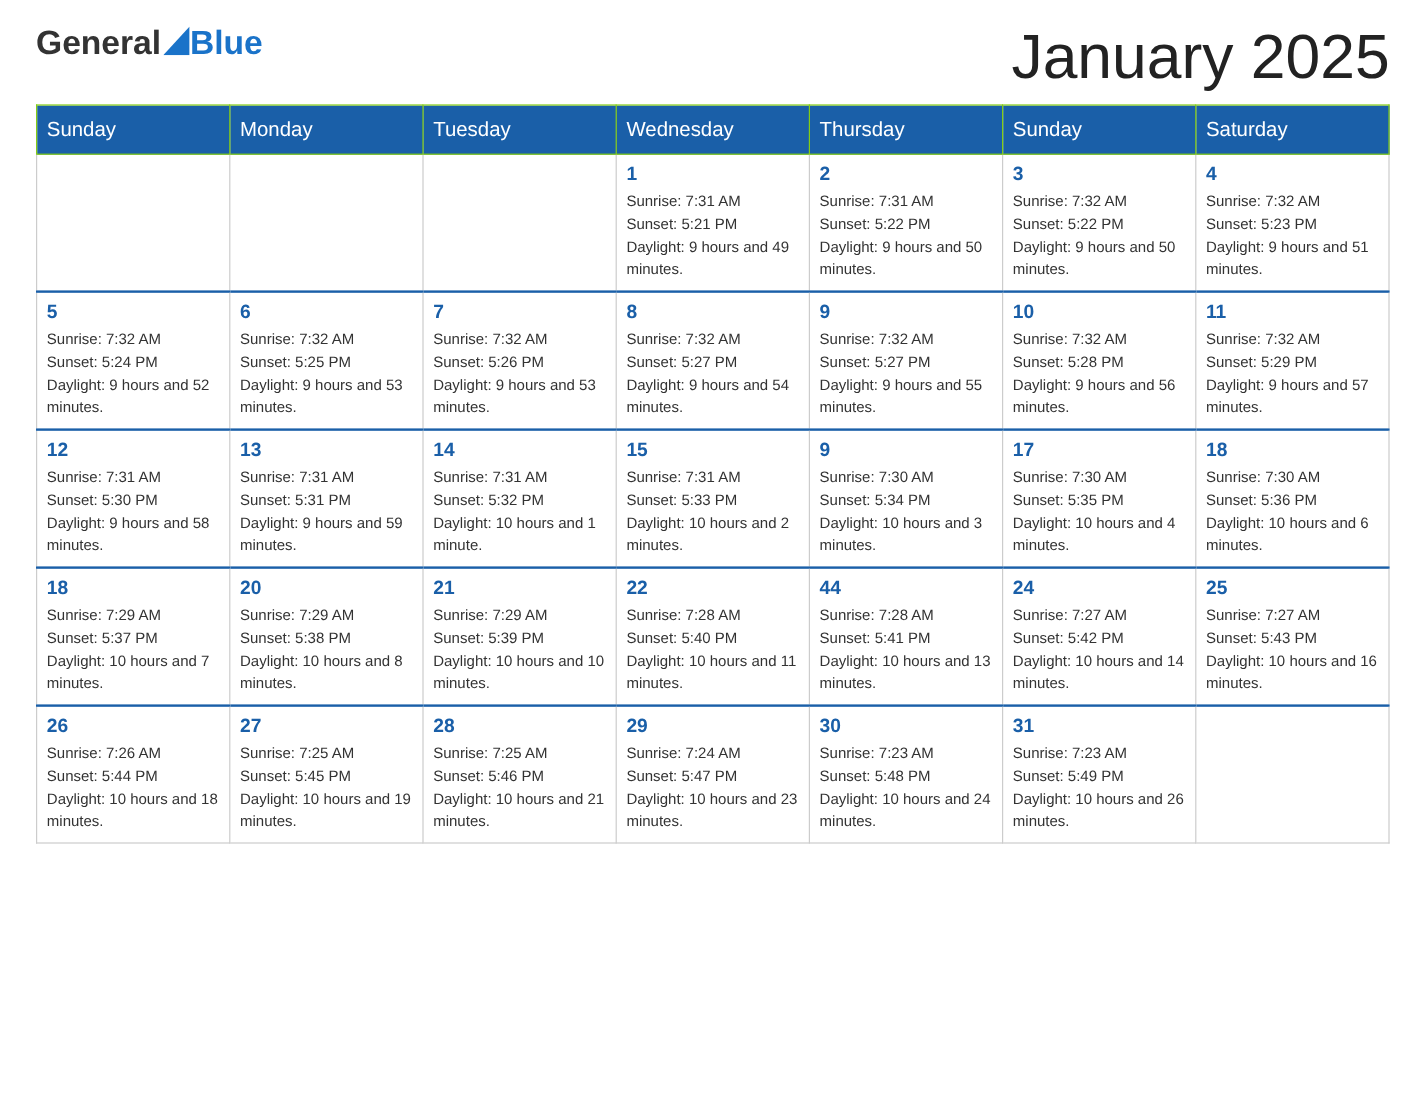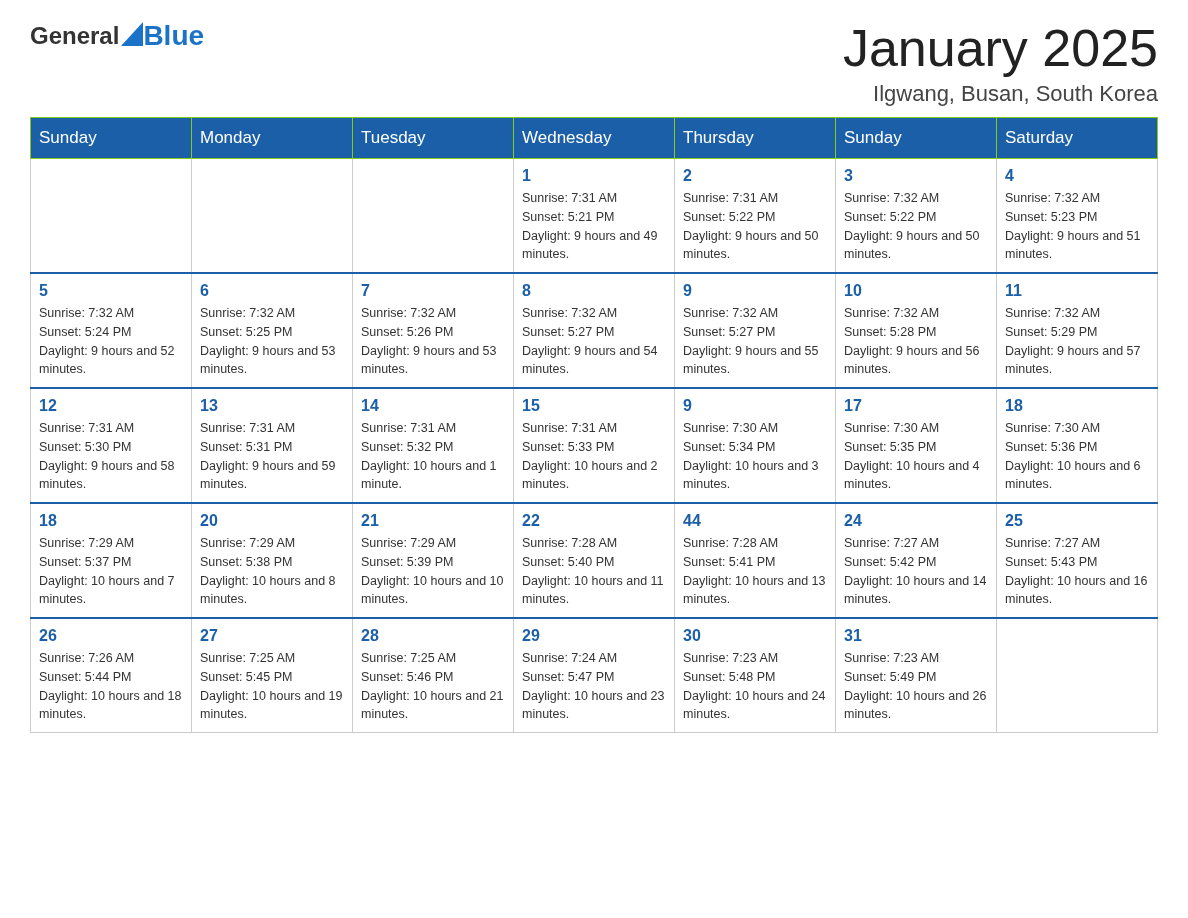--- a/index.html
+++ b/index.html
@@ -14,21 +14,21 @@
       display: flex;
       justify-content: space-between;
       align-items: flex-start;
       margin-bottom: 10px;
     }
     .logo {
       display: flex;
       align-items: center;
     }
     .logo-text-general {
-      font-size: 24px;
+      font-size: 28px;
       font-weight: bold;
       color: #333;
     }
     .logo-text-blue {
       font-size: 28px;
       font-weight: bold;
       color: #1a73c9;
     }
     .title-block {
       text-align: right;
@@ -96,21 +96,20 @@
     <div style="display:inline-block; margin-left:2px; vertical-align:middle;">
       <svg width="22" height="24" viewBox="0 0 22 24">
         <polygon points="0,24 22,24 22,0" fill="#1a73c9"></polygon>
       </svg>
     </div>
     <br>
     <span class="logo-text-blue" style="margin-left:0;">Blue</span>
   </div>
   <div class="title-block">
     <div class="calendar-title">January 2025</div>
-    <div class="calendar-subtitle">Ilgwang, Busan, South Korea</div>
   </div>
 </div>
 
 <table class="calendar">
   <thead>
     <tr>
     <th>Sunday</th>
         <th>Monday</th>
         <th>Tuesday</th>
         <th>Wednesday</th>

